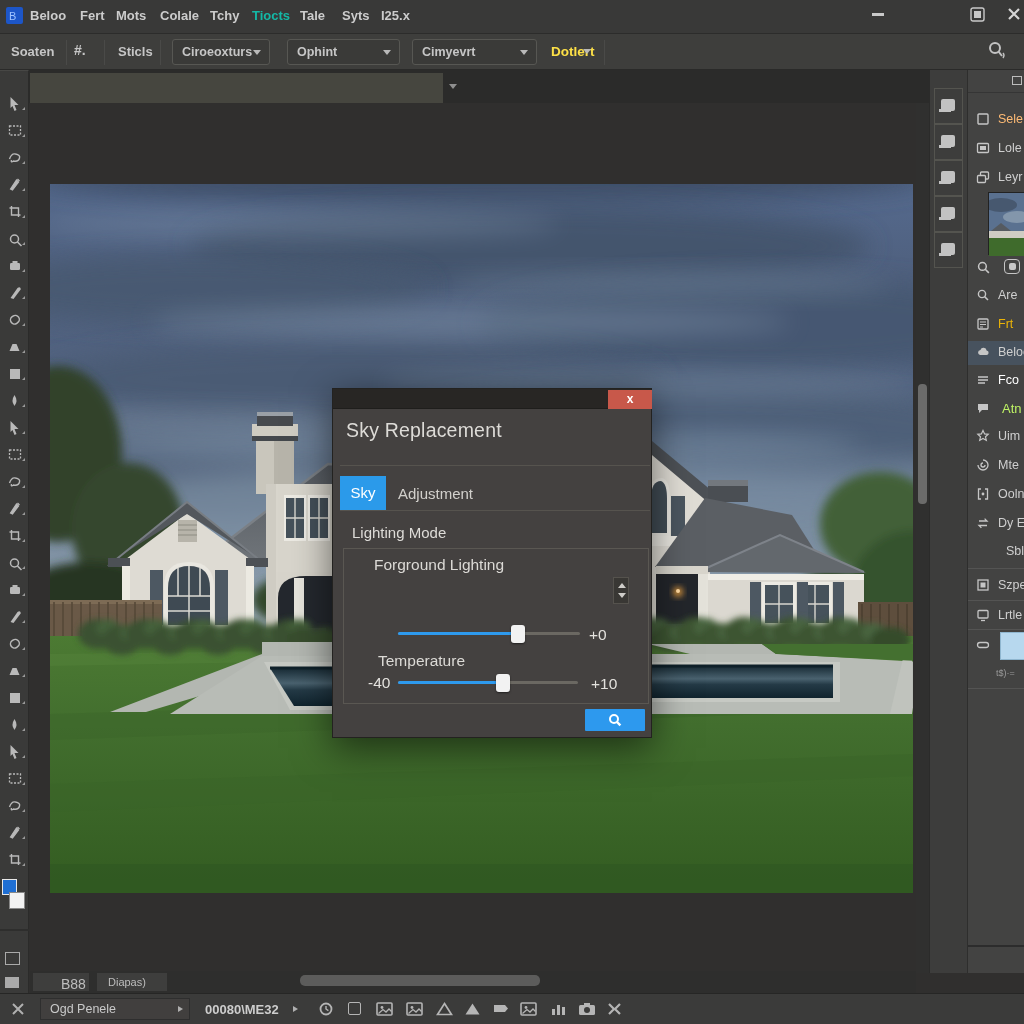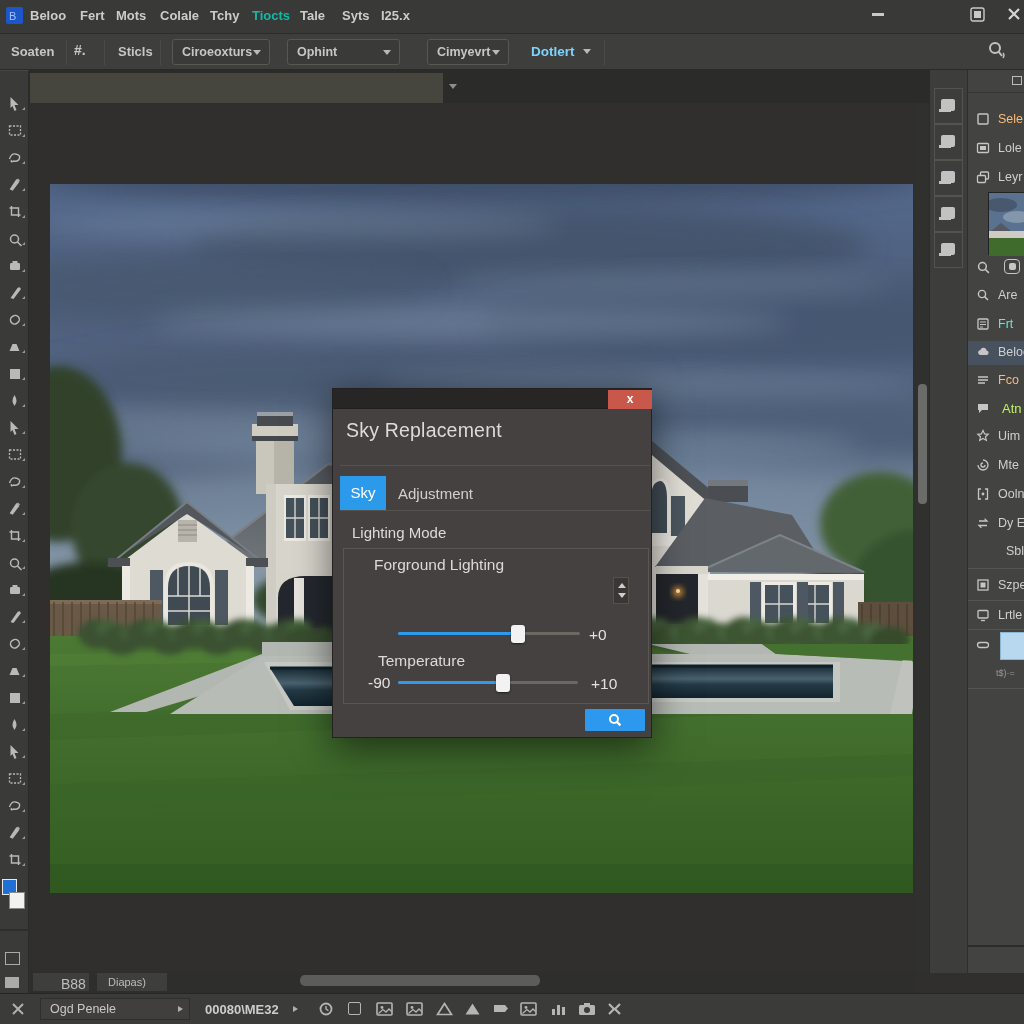--- a/index.html
+++ b/index.html
@@ -277,25 +277,25 @@
   <div style="position:absolute;left:118px;top:10px;font-size:13px;font-weight:bold;color:#c6c6c6">Sticls</div>
   <div class="vsep" style="left:160px"></div>
   <div class="dd" style="left:172px;width:98px">
       <span>Ciroeoxturs</span>
       <i></i>
     </div>
   <div class="dd" style="left:287px;width:113px">
       <span>Ophint</span>
       <i></i>
     </div>
-  <div class="dd" style="left:427px;width:82px">
+  <div class="dd" style="left:412px;width:125px">
       <span>Cimyevrt</span>
       <i></i>
     </div>
-  <div style="position:absolute;left:531px;top:10px;font-size:13.5px;font-weight:bold;color:#7dd3fc">Dotlert</div>
+  <div style="position:absolute;left:551px;top:10px;font-size:13.5px;font-weight:bold;color:#fde047">Dotlert</div>
   <div style="position:absolute;left:583px;top:15px;width:0;height:0;border-left:4.5px solid transparent;border-right:4.5px solid transparent;border-top:5.5px solid #b9b9b9"></div>
   <div class="vsep" style="left:604px"></div>
   <svg style="position:absolute;left:986px;top:6px" width="20" height="20" viewBox="0 0 20 20">
       <circle cx="9" cy="8" r="5" fill="none" stroke="#c2c2c2" stroke-width="2"></circle>
       <path d="M12.5 11.5 L16 16" stroke="#c2c2c2" stroke-width="2"></path>
       <path d="M17 13 q2 2 0 5" stroke="#c2c2c2" stroke-width="1.4" fill="none"></path>
     </svg>
 </div>
 <div id="tabbar">
   <div style="position:absolute;left:0;top:5px;width:9px;height:28px;background:#1e1e1e"></div>
@@ -488,31 +488,31 @@
     <svg style="position:absolute;left:8px;top:218px" width="14" height="14" viewBox="0 0 14 14">
       <circle cx="6" cy="6" r="3.6" fill="none" stroke="#c6c6c6" stroke-width="1.4"></circle>
       <path d="M8.6 8.6 L12 12" stroke="#c6c6c6" stroke-width="1.5"></path>
     </svg>
     <div style="position:absolute;left:30px;top:218px;font-size:12.5px;color:#cfcfcf;white-space:nowrap">Are</div>
     <div style="position:absolute;left:0;top:243px;width:57px;height:24px;"></div>
     <svg style="position:absolute;left:8px;top:247px" width="14" height="14" viewBox="0 0 14 14">
       <rect x="2" y="2" width="10" height="10" rx="1" fill="none" stroke="#c6c6c6" stroke-width="1.3"></rect>
       <path d="M4 5 h6 M4 7.5 h6 M4 10 h3" stroke="#c6c6c6" stroke-width="1.1"></path>
     </svg>
-    <div style="position:absolute;left:30px;top:247px;font-size:12.5px;color:#5eead4;white-space:nowrap">Frt</div>
+    <div style="position:absolute;left:30px;top:247px;font-size:12.5px;color:#eab308;white-space:nowrap">Frt</div>
     <div style="position:absolute;left:0;top:271px;width:57px;height:24px;background:#47525e;"></div>
     <svg style="position:absolute;left:8px;top:275px" width="14" height="14" viewBox="0 0 14 14">
       <path d="M4 10 a2.6 2.6 0 0 1 .4-5.1 a3.2 3.2 0 0 1 6.2.7 a2.2 2.2 0 0 1-.4 4.4 Z" fill="#c6c6c6"></path>
     </svg>
     <div style="position:absolute;left:30px;top:275px;font-size:12.5px;color:#cfcfcf;white-space:nowrap">Beloo</div>
     <div style="position:absolute;left:0;top:299px;width:57px;height:24px;"></div>
     <svg style="position:absolute;left:8px;top:303px" width="14" height="14" viewBox="0 0 14 14">
       <path d="M2 4 h10 M2 7 h10 M2 10 h7" stroke="#c6c6c6" stroke-width="1.5"></path>
     </svg>
-    <div style="position:absolute;left:30px;top:303px;font-size:12.5px;color:#fdba74;white-space:nowrap">Fco</div>
+    <div style="position:absolute;left:30px;top:303px;font-size:12.5px;color:#ffffff;white-space:nowrap">Fco</div>
     <div style="position:absolute;left:0;top:327px;width:57px;height:24px;"></div>
     <svg style="position:absolute;left:8px;top:331px" width="14" height="14" viewBox="0 0 14 14">
       <path d="M2 3 h10 v6 h-6 l-3 3 v-3 h-1 Z" fill="#c6c6c6"></path>
     </svg>
     <div style="position:absolute;left:34px;top:331px;font-size:13px;color:#bef264;white-space:nowrap">Atn</div>
     <div style="position:absolute;left:0;top:355px;width:57px;height:24px;"></div>
     <svg style="position:absolute;left:8px;top:359px" width="14" height="14" viewBox="0 0 14 14">
       <path d="M7 1.5 l1.6 3.4 3.6.4 -2.7 2.5 .8 3.6 -3.3-1.9 -3.3 1.9 .8-3.6 -2.7-2.5 3.6-.4 Z" fill="none" stroke="#c6c6c6" stroke-width="1.2"></path>
     </svg>
     <div style="position:absolute;left:30px;top:359px;font-size:12.5px;color:#cfcfcf;white-space:nowrap">Uim</div>
@@ -575,21 +575,21 @@
      <div style="position:absolute;left:3.5px;top:5px;width:0;height:0;border-left:4px solid transparent;border-right:4px solid transparent;border-bottom:5px solid #cfcdc9"></div>
      <div style="position:absolute;left:3.5px;top:15px;width:0;height:0;border-left:4px solid transparent;border-right:4px solid transparent;border-top:5px solid #cfcdc9"></div>
   </div>
 
   <div style="position:absolute;left:65px;top:243px;width:182px;height:3px;border-radius:2px;background:#6b6862"></div>
   <div style="position:absolute;left:65px;top:243px;width:115px;height:3px;border-radius:2px;background:#2e9aee"></div>
   <div class="thumb" style="left:178px;top:236px"></div>
   <div style="position:absolute;left:256px;top:237px;font-size:15.5px;color:#e3e1dd">+0</div>
   <div style="position:absolute;left:45px;top:263px;font-size:15.5px;color:#dcdad6">Temperature</div>
 
-  <div style="position:absolute;left:35px;top:285px;font-size:15.5px;color:#e3e1dd">-90</div>
+  <div style="position:absolute;left:35px;top:285px;font-size:15.5px;color:#e3e1dd">-40</div>
   <div style="position:absolute;left:65px;top:292px;width:180px;height:3px;border-radius:2px;background:#6b6862"></div>
   <div style="position:absolute;left:65px;top:292px;width:100px;height:3px;border-radius:2px;background:#2e9aee"></div>
   <div class="thumb" style="left:163px;top:285px"></div>
   <div style="position:absolute;left:258px;top:286px;font-size:15.5px;color:#e3e1dd">+10</div>
   <div style="position:absolute;left:252px;top:320px;width:60px;height:22px;background:#2d99ee;border-radius:1px">
      <svg style="position:absolute;left:22px;top:3px" width="16" height="16" viewBox="0 0 16 16">
         <circle cx="7" cy="7" r="4" fill="none" stroke="#fff" stroke-width="2"></circle>
         <path d="M10 10 L13.4 13.4" stroke="#fff" stroke-width="2.4"></path>
       </svg>
   </div>

